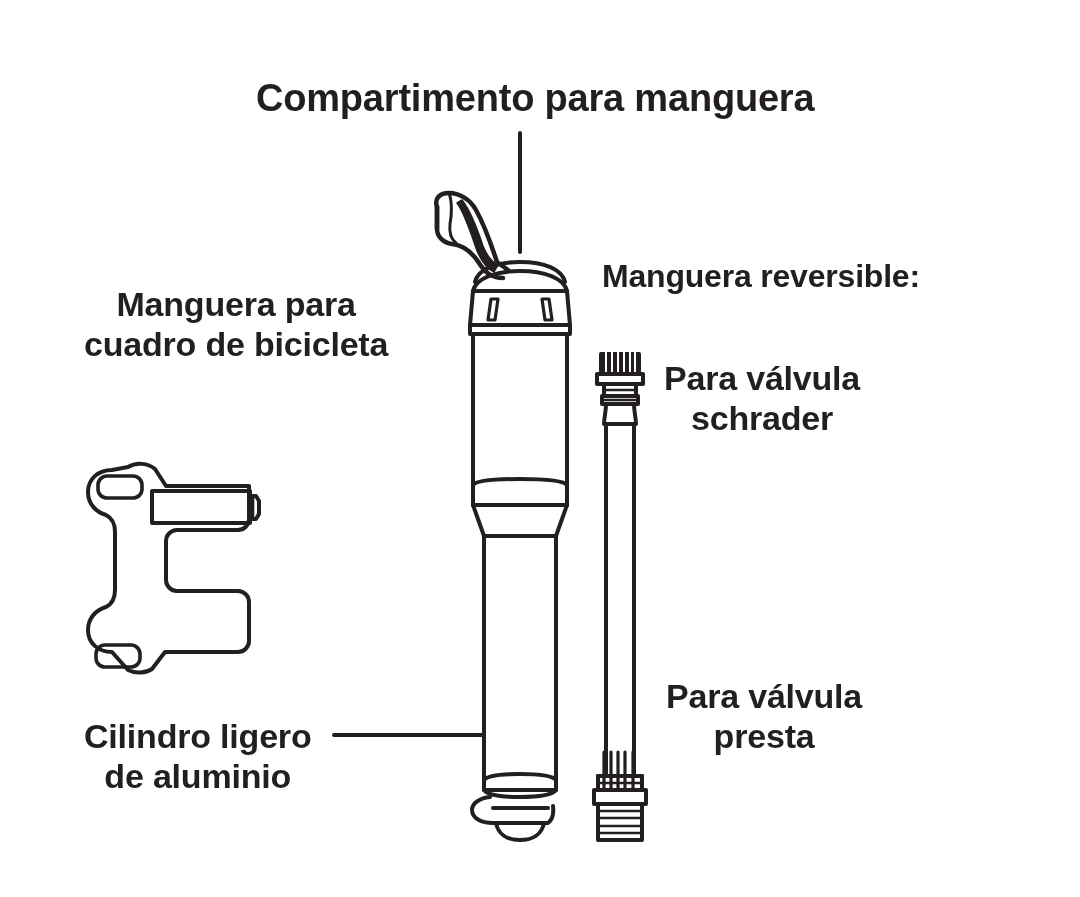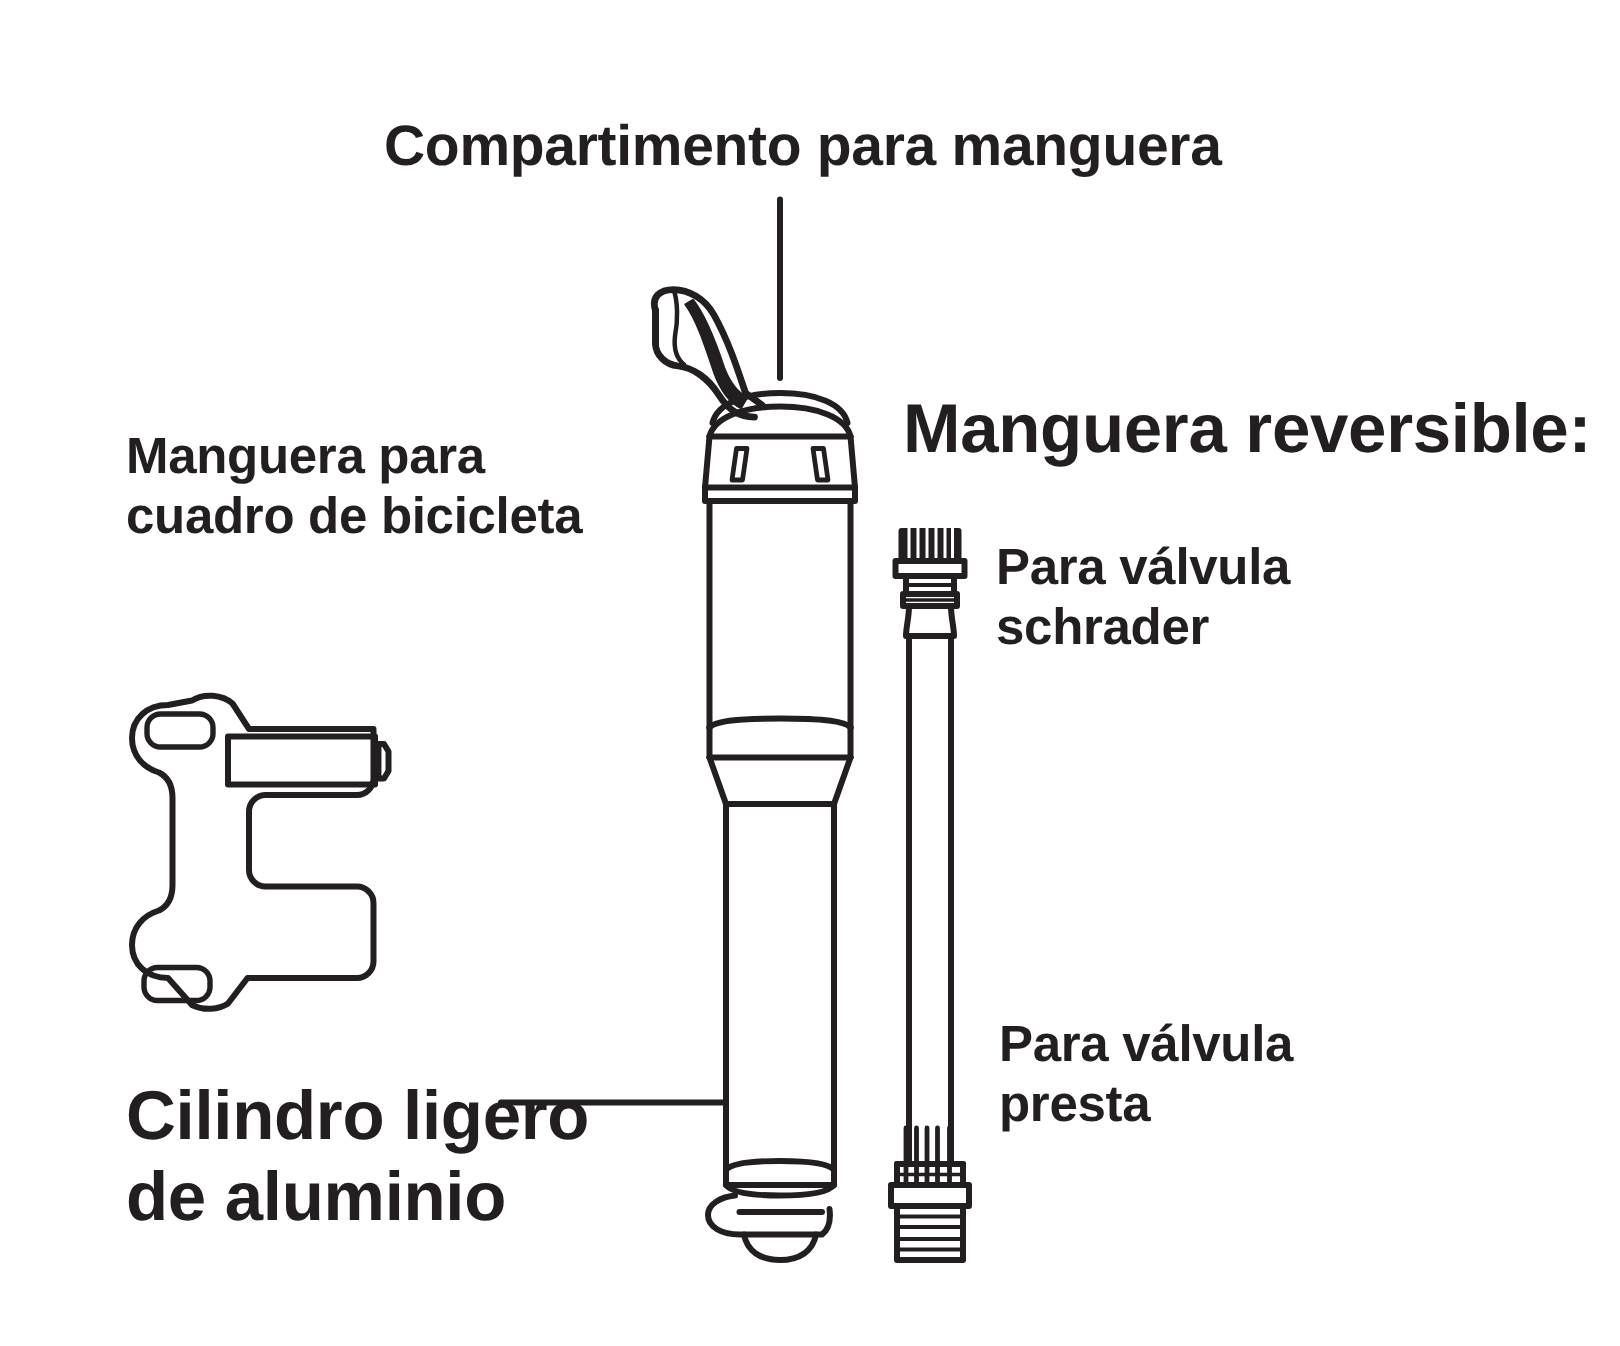--- a/index.html
+++ b/index.html
@@ -11,20 +11,21 @@
   body {
     font-family: "Liberation Sans", sans-serif;
     color: #231f20;
   }
   #canvas {
     position: relative;
     width: 1080px;
     height: 897px;
     background: #ffffff;
     overflow: hidden;
+    text-align: center;
   }
   .label {
     position: absolute;
     font-family: "Liberation Sans", sans-serif;
     font-weight: 700;
     color: #231f20;
     line-height: 1.18;
     white-space: pre-line;
     letter-spacing: -0.2px;
   }
@@ -34,36 +35,36 @@
     font-size: 38px;
   }
   #label-frame-mount {
     left: 84px;
     top: 284px;
     font-size: 34px;
   }
   #label-reversible-hose {
     left: 602px;
     top: 258px;
-    font-size: 46px;
+    font-size: 32px;
   }
   #label-schrader {
     left: 664px;
     top: 358px;
     font-size: 34px;
   }
   #label-presta {
     left: 666px;
     top: 676px;
     font-size: 34px;
   }
   #label-aluminum-barrel {
     left: 84px;
     top: 716px;
-    font-size: 46px;
+    font-size: 34px;
   }
   .art {
     position: absolute;
     left: 0;
     top: 0;
     width: 1080px;
     height: 897px;
     pointer-events: none;
   }
 </style>

